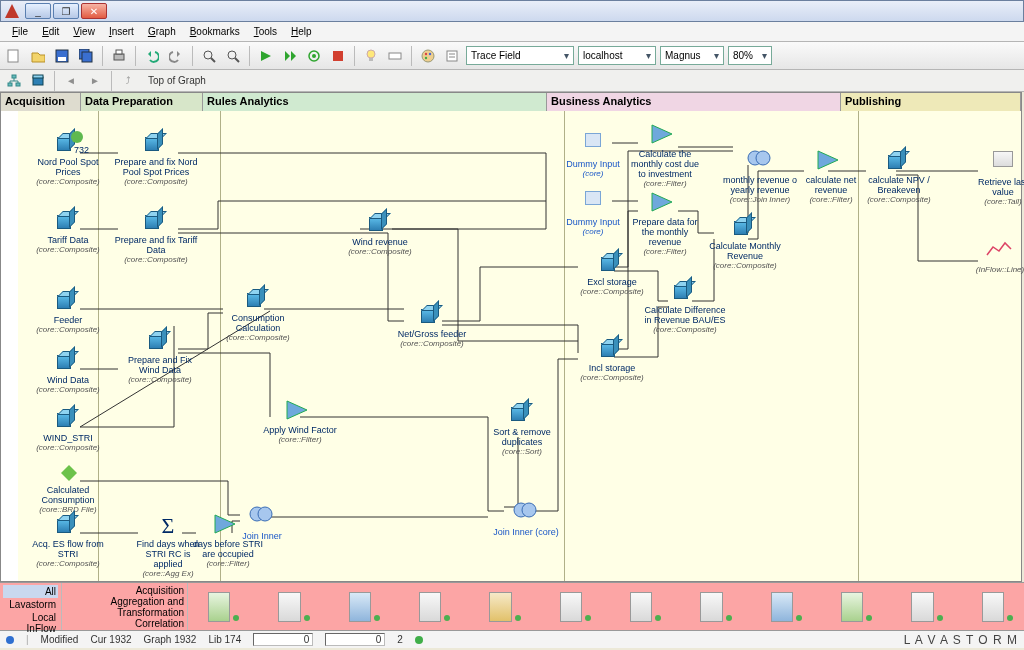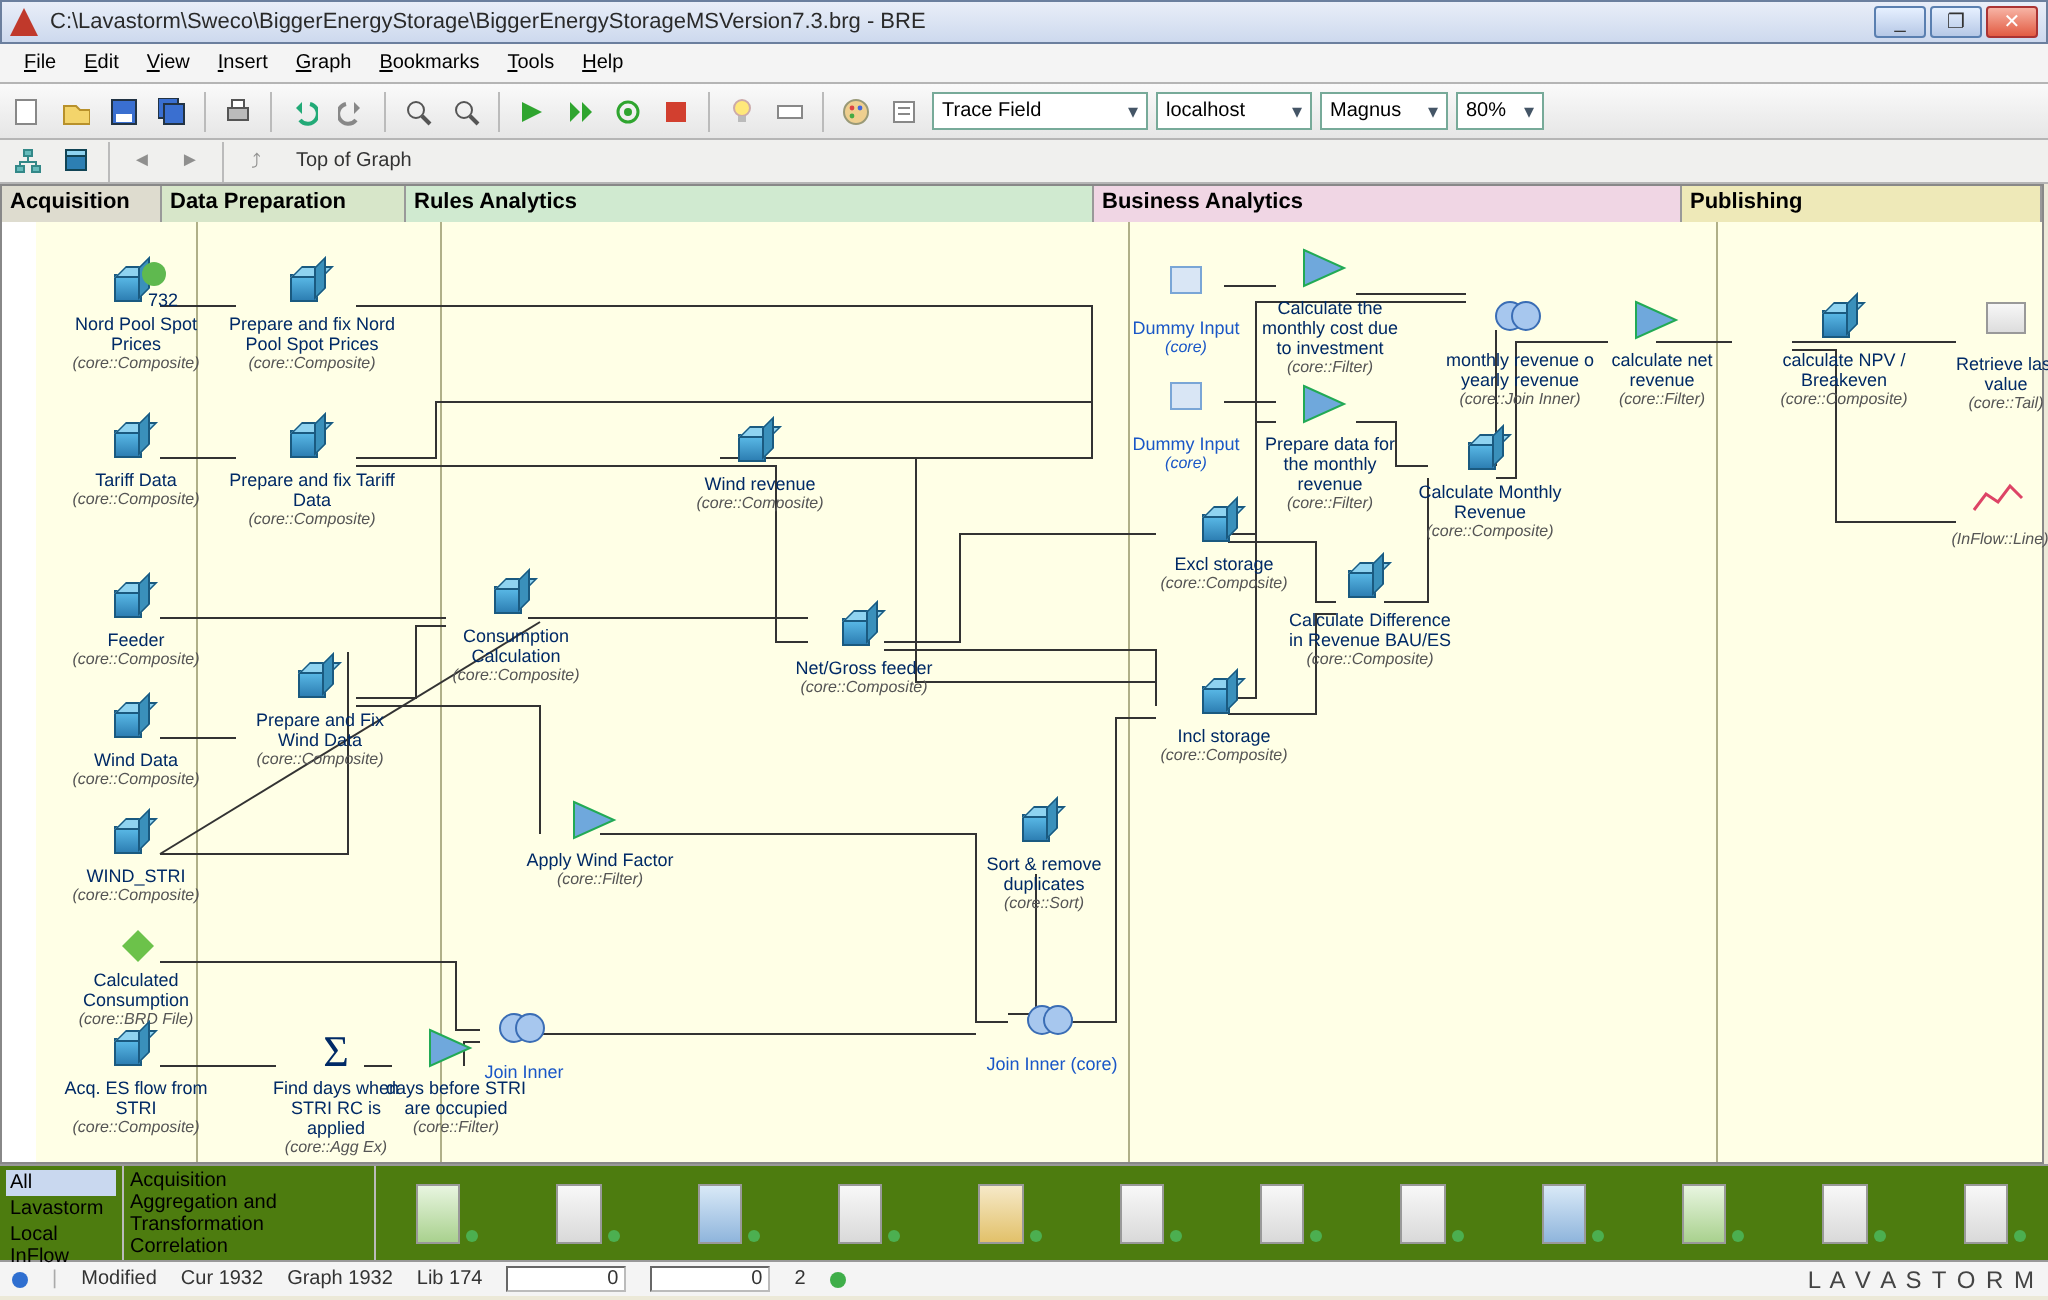--- a/index.html
+++ b/index.html
@@ -42,42 +42,41 @@
   .node .lbl{ font-size:9px; line-height:10px; color:#002a66;}
   .node .sub{ font-size:8px; font-style:italic; color:#555;}
   .node.dummy .lbl{color:#1a57c7;}
   .node.dummy .sub{color:#1a57c7;}
 
   svg.wires{position:absolute; inset:0; width:100%; height:100%; pointer-events:none;}
   .wire{stroke:#333; stroke-width:1; fill:none;}
   .joiner{fill:#a7c7ee; stroke:#3a6db5;}
 
   
-  .bottom-lib{height:48px; border-top:1px solid #999; background:#4d7c0f; display:flex;}
+  .bottom-lib{height:48px; border-top:1px solid #999; background:#fca5a5; display:flex;text-align:right;}
   .libcol{width:62px; border-right:1px solid #bbb; padding:2px 3px;}
   .libcol div{padding:1px 2px;}
   .libcol .sel{background:#c9d8ef;}
   .libcol2{width:126px; border-right:1px solid #bbb; padding:2px 3px;}
   .libtray{flex:1; display:flex; align-items:center; gap:48px; padding:0 20px; overflow:hidden;}
   .trayicn{width:30px;height:30px; background:linear-gradient(#f8f8f8,#d9d9d9); border:1px solid #999; position:relative;}
   .trayicn::after{content:""; position:absolute; right:-10px; top:22px; width:6px;height:6px;border-radius:50%; background:#4caf50;}
 
   .status{height:18px; border-top:1px solid #999; background:#f4f4f4; display:flex; align-items:center; gap:12px; padding:0 6px; font-size:10px; color:#333;}
   .status .sep{color:#aaa;}
   .status .field{border:1px inset #bbb; background:#fff; width:60px; height:13px; display:inline-flex; align-items:center; justify-content:flex-end; padding:0 3px;}
   .logo{margin-left:auto; font-family:Arial; font-size:12px; letter-spacing:1px; color:#444;}
   .dot{width:8px;height:8px;border-radius:50%;display:inline-block;}
   .dot.b{background:#2f6fd0;} .dot.g{background:#3fae49;}
 </style>
 </head>
 <body>
 
 <div class="titlebar">
   <div class="appicon"></div>
-  <div class="title">C:\Lavastorm\Sweco\BiggerEnergyStorage\BiggerEnergyStorageMSVersion7.3.brg - BRE</div>
   <div class="winbtns">
     <div class="winbtn">_</div>
     <div class="winbtn">❐</div>
     <div class="winbtn close">✕</div>
   </div>
 </div>
 
 <div class="menubar">
   <span><u>F</u>ile</span>
   <span><u>E</u>dit</span>
@@ -519,21 +518,21 @@
     <div class="node" style="left:778px;top:38px;width:70px">
       <div class="glyph">
           <svg width="28" height="22">
             <path d="M2 2 L22 11 L2 20 Z" fill="#6fa8dc" stroke="#2a5"></path>
           </svg>
         </div>
       <div class="lbl">calculate net revenue</div>
         <div class="sub">(core::Filter)</div>
     </div>
 
-    <div class="node" style="left:865px;top:38px;width:78px">
+    <div class="node" style="left:842px;top:38px;width:78px">
       <div class="glyph">
           <div class="cube"></div>
         </div>
       <div class="lbl">calculate NPV / Breakeven</div>
         <div class="sub">(core::Composite)</div>
     </div>
     <div class="node" style="left:952px;top:38px;width:66px">
       <div class="glyph">
           <div style="width:20px;height:16px;background:linear-gradient(#f7f7f7,#ddd);border:1px solid #999;margin:2px auto"></div>
         </div>

